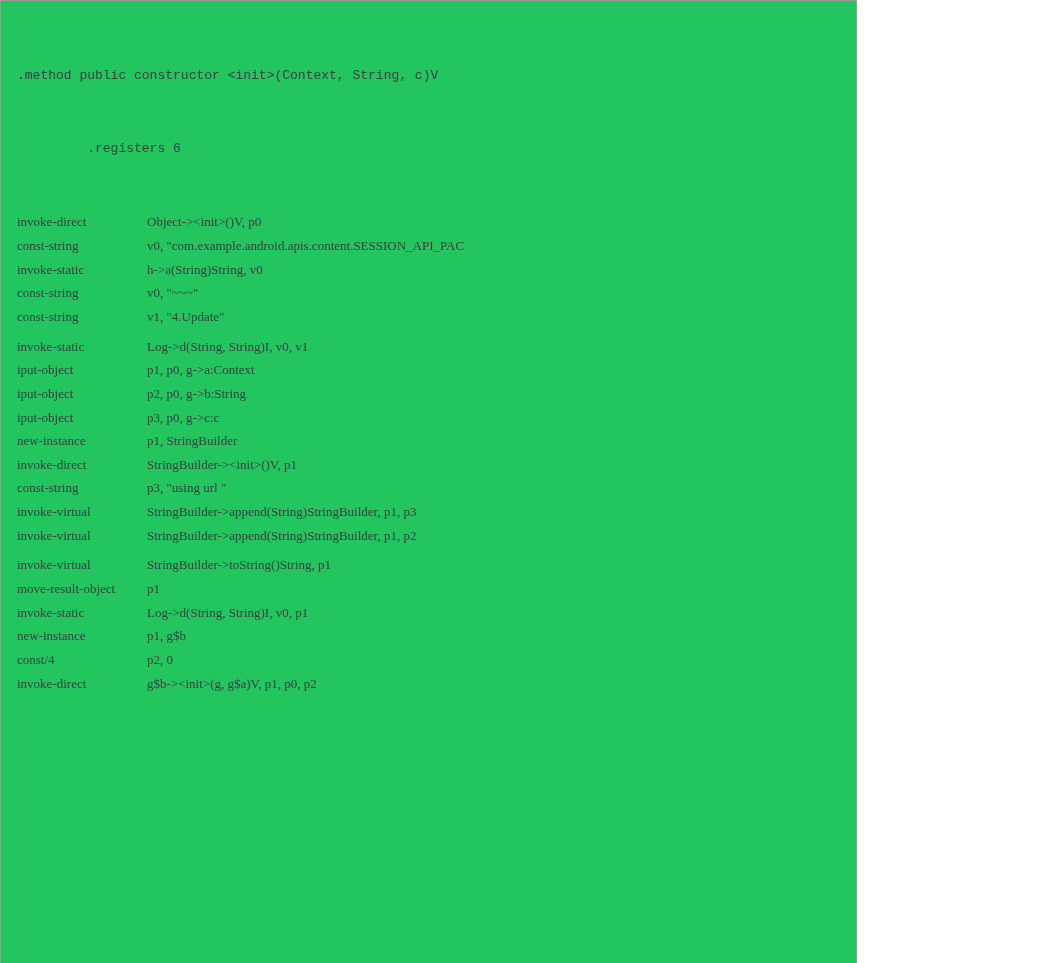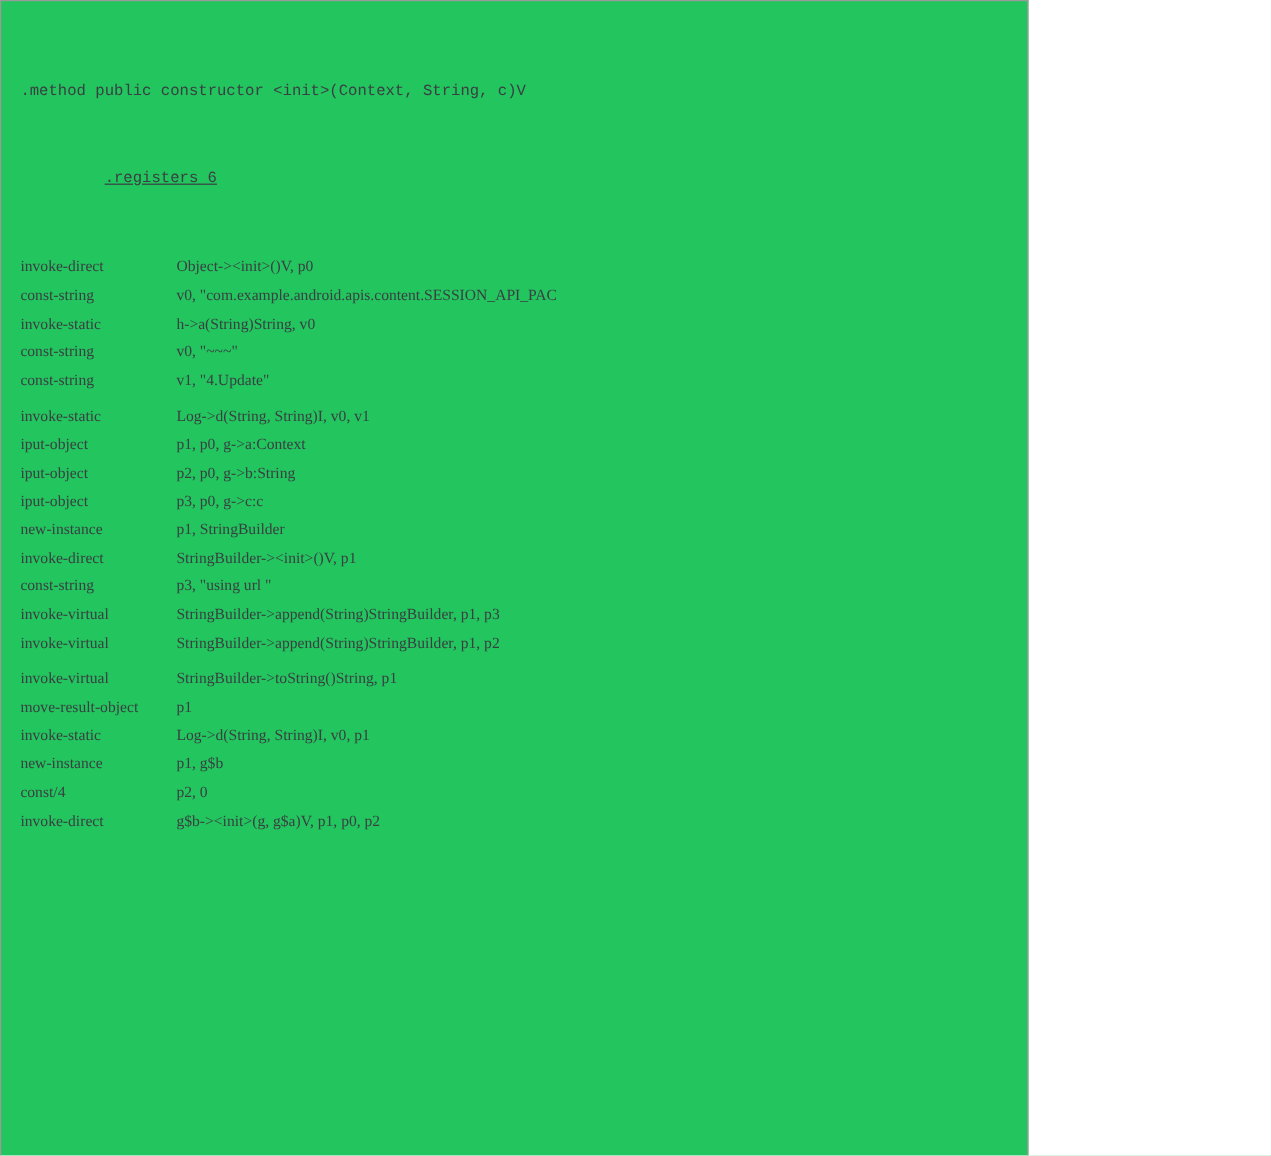--- a/index.html
+++ b/index.html
@@ -21,21 +21,20 @@
     white-space: pre;
     overflow: hidden;
     padding: 16px 0 0 16px;
   }
   .signature {
     margin-bottom: 2px;
   }
   .registers {
     padding-left: 9ch;
     margin-bottom: 2px;
-    text-decoration: underline;
   }
   .group {
     margin-bottom: 6px;
     font-family: Liberation Serif, serif;
   }
   .instr {
     display: block;
   }
   .opcode {
     display: inline-block;

